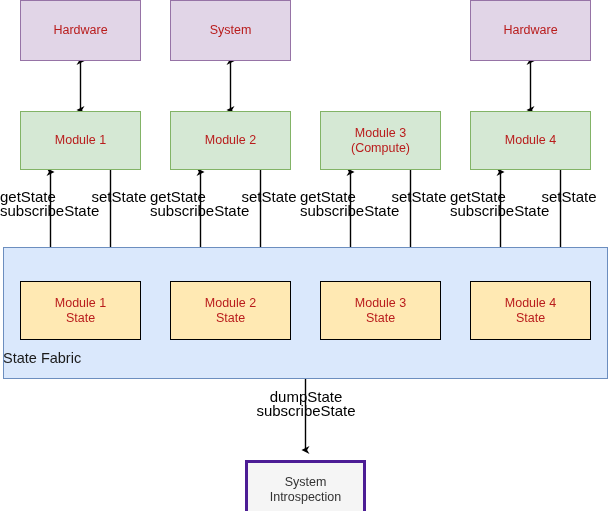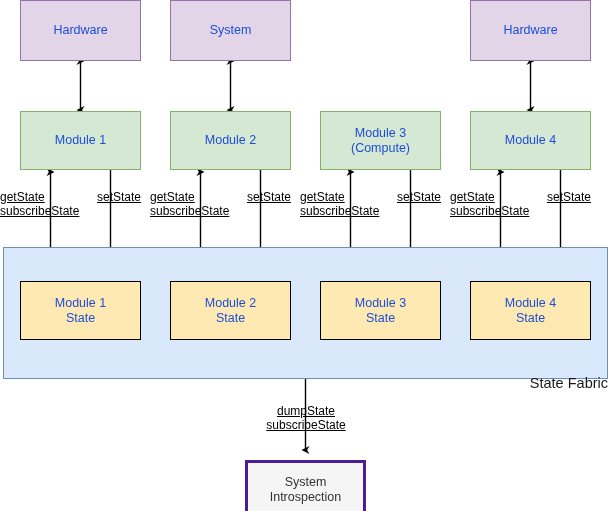--- a/index.html
+++ b/index.html
@@ -5,38 +5,38 @@
   html,body{margin:0;padding:0;background:#ffffff;}
   body{
     width:611px;height:511px;position:relative;overflow:hidden;
     font-family:"Liberation Sans","DejaVu Sans",sans-serif;
     -webkit-font-smoothing:antialiased;
   }
   #canvas{position:absolute;left:0;top:0;width:611px;height:511px;}
   .node{
     position:absolute;box-sizing:border-box;display:flex;
     align-items:center;justify-content:center;text-align:center;
-    font-size:12.5px;line-height:15px;color:#1d4ed8;
+    font-size:12.5px;line-height:15px;color:#b91c1c;
     white-space:pre-line;
   }
   .ext-node{background:#e1d5e7;border:1px solid #9673a6;}
   .mod-node{background:#d5e8d4;border:1px solid #82b366;}
   .state-node{background:#ffe9b3;border:1px solid #000000;}
   .introspect-node{background:#f5f5f5;border:3px solid #4c1d95;color:#333333;margin-top:8px;}
   .fabric-panel{
     position:absolute;box-sizing:border-box;
     background:#dae8fc;border:1px solid #6c8ebf;
   }
   .fabric-title{
-    position:absolute;text-align:right;
-    font-size:14.5px;color:#1a1a1a;margin-top:25px;
+    position:absolute;text-align:left;
+    font-size:14.5px;color:#1a1a1a;
   }
   .edge-label{
-    position:absolute;font-size:12px;line-height:14px;
-    color:#000000;white-space:pre-line;text-align:center;text-decoration:underline;
+    position:absolute;font-size:15px;line-height:14px;
+    color:#000000;white-space:pre-line;text-align:center;
   }
   .el-left{}
   .el-right{text-align:left;}
   svg.wires{position:absolute;left:0;top:0;width:611px;height:511px;overflow:visible;}
   svg.wires line{stroke:#000000;stroke-width:1.4px;}
 </style>
 </head>
 <body>
 
 <div id="canvas">
@@ -97,18 +97,18 @@
 
   <div class="node state-node" style="left:20px;top:281px;width:121px;height:59px;">Module 1
 State</div>
   <div class="node state-node" style="left:170px;top:281px;width:121px;height:59px;">Module 2
 State</div>
   <div class="node state-node" style="left:320px;top:281px;width:121px;height:59px;">Module 3
 State</div>
   <div class="node state-node" style="left:470px;top:281px;width:121px;height:59px;">Module 4
 State</div>
 
-  <div class="edge-label" style="left:206px;top:404px;width:200px;text-align:center;">dumpState
+  <div class="edge-label" style="left:206px;top:390px;width:200px;text-align:center;">dumpState
 subscribeState</div>
 
   <div class="node introspect-node" style="left:245px;top:452px;width:121px;height:59px;">System Introspection</div>
 
 </div>
 
 </body></html>

